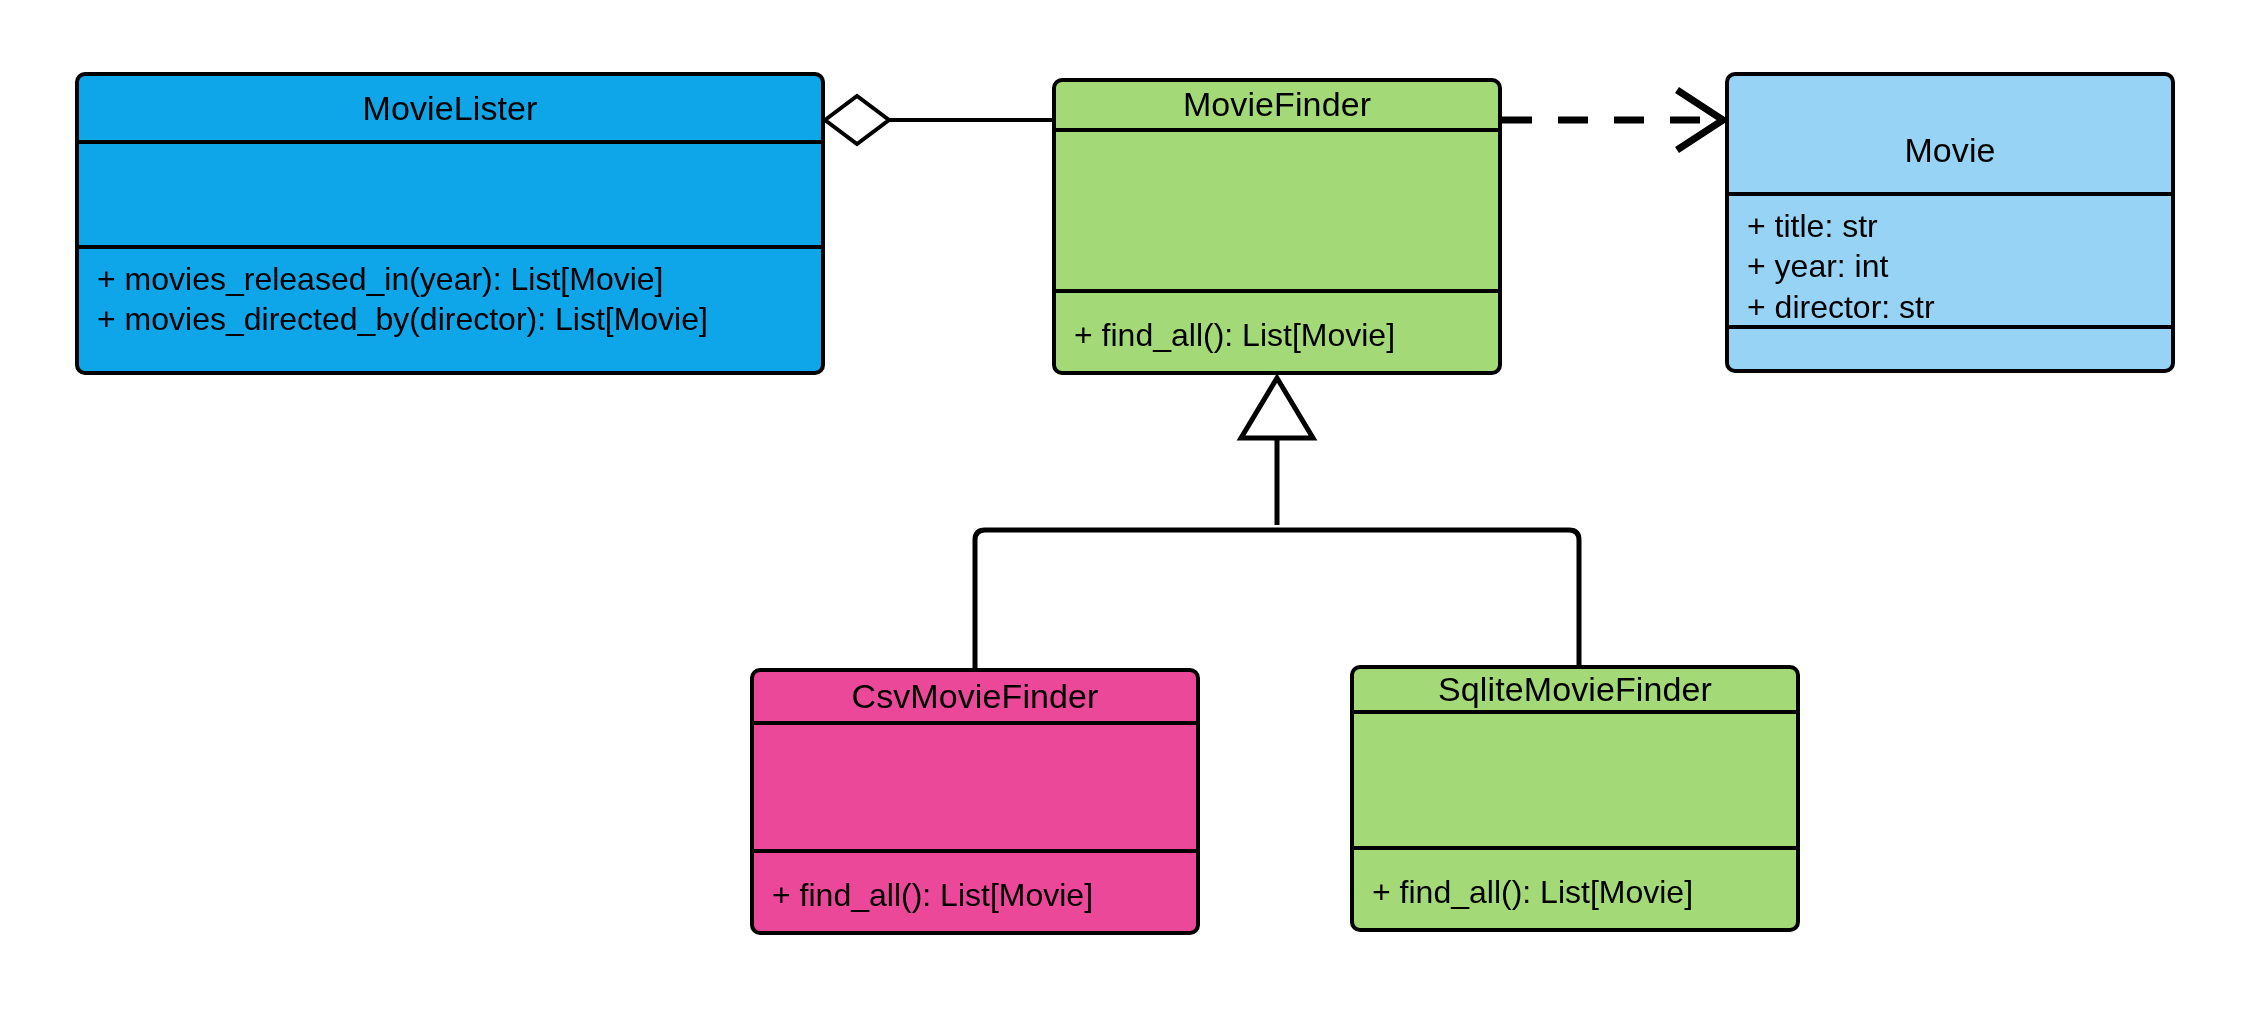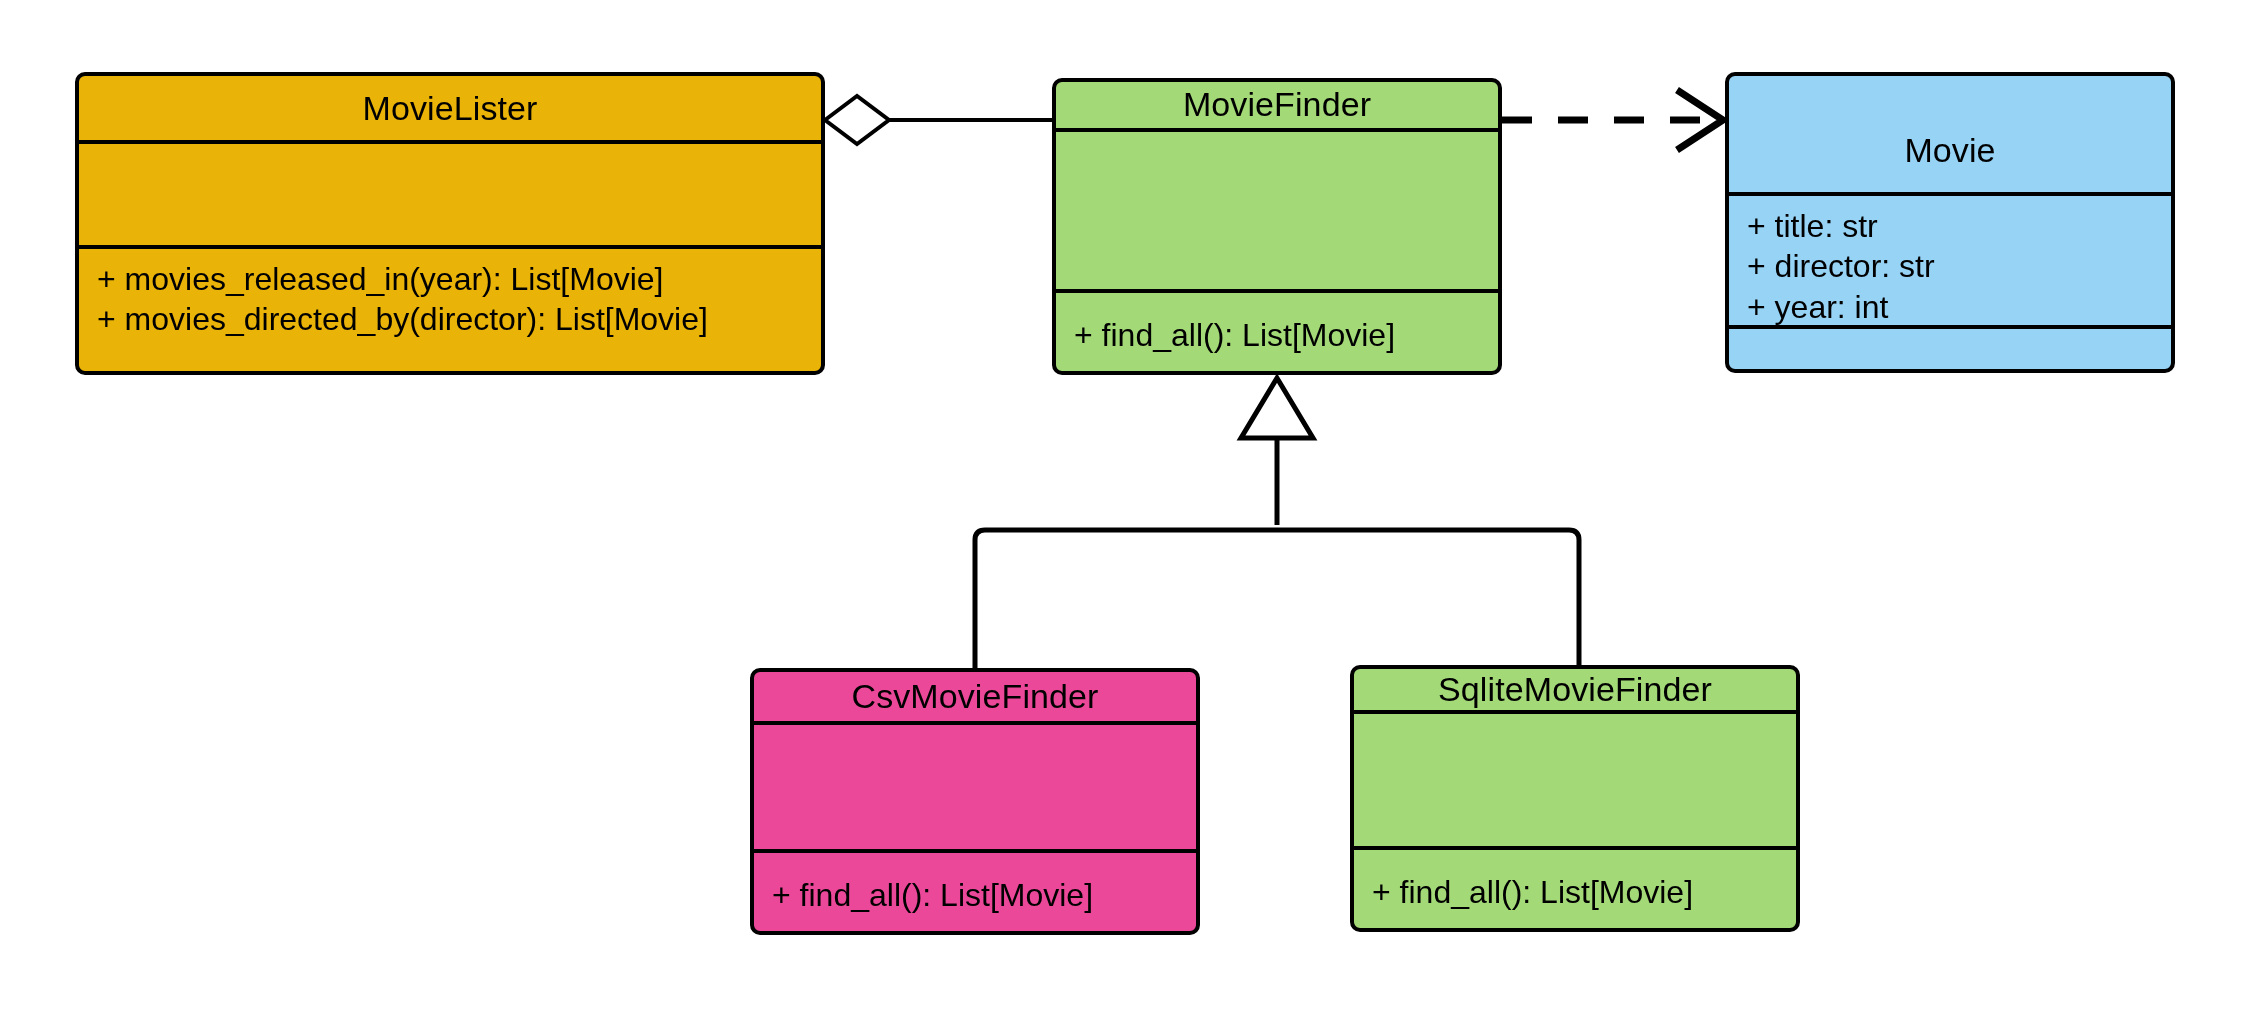--- a/index.html
+++ b/index.html
@@ -67,21 +67,21 @@
     color: #000000;
     white-space: nowrap;
   }
   .empty-compartment {
     
   }
 
   
   #class-movielister {
     left: 75px; top: 72px; width: 750px; height: 303px;
-    background: #eab308;
+    background: #0ea5e9;
   }
   #class-movielister .c-name   { height: 64px; }
   #class-movielister .c-attrs  { height: 105px; }
   #class-movielister .c-ops    { flex: 1; }
 
   #class-moviefinder {
     left: 1052px; top: 78px; width: 450px; height: 297px;
     background: #a3d977;
   }
   #class-moviefinder .c-name   { height: 62px; }
@@ -156,22 +156,22 @@
     <div class="compartment c-attrs member-list empty-compartment"></div>
     <div class="compartment c-ops member-list pad-top-lg">
       <div class="member">+ find_all(): List[Movie]</div>
     </div>
   </div>
 
   <div class="uml-class" id="class-movie">
     <div class="compartment c-name class-name">Movie</div>
     <div class="compartment c-attrs member-list">
       <div class="member">+ title: str</div>
+      <div class="member">+ year: int</div>
       <div class="member">+ director: str</div>
-      <div class="member">+ year: int</div>
     </div>
     <div class="compartment c-ops member-list empty-compartment"></div>
   </div>
 
   <div class="uml-class" id="class-csvmoviefinder">
     <div class="compartment c-name class-name">CsvMovieFinder</div>
     <div class="compartment c-attrs member-list empty-compartment"></div>
     <div class="compartment c-ops member-list pad-top-lg">
       <div class="member">+ find_all(): List[Movie]</div>
     </div>

